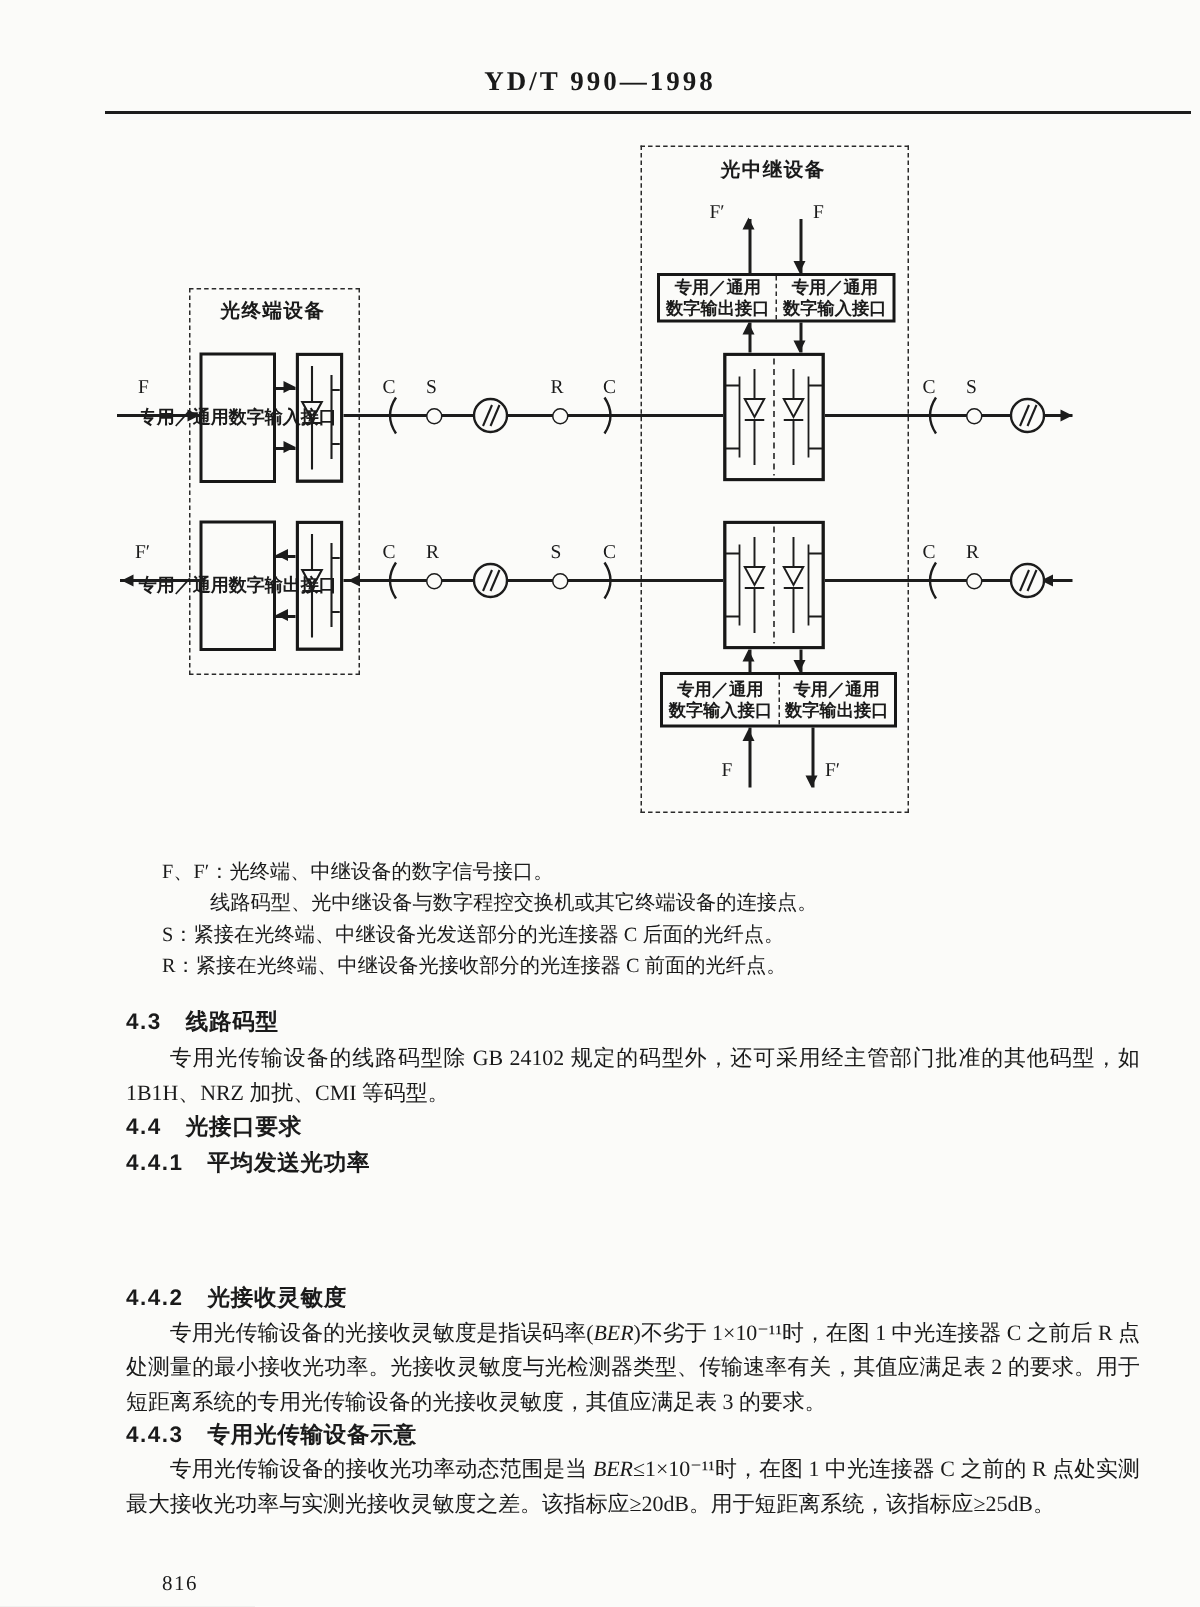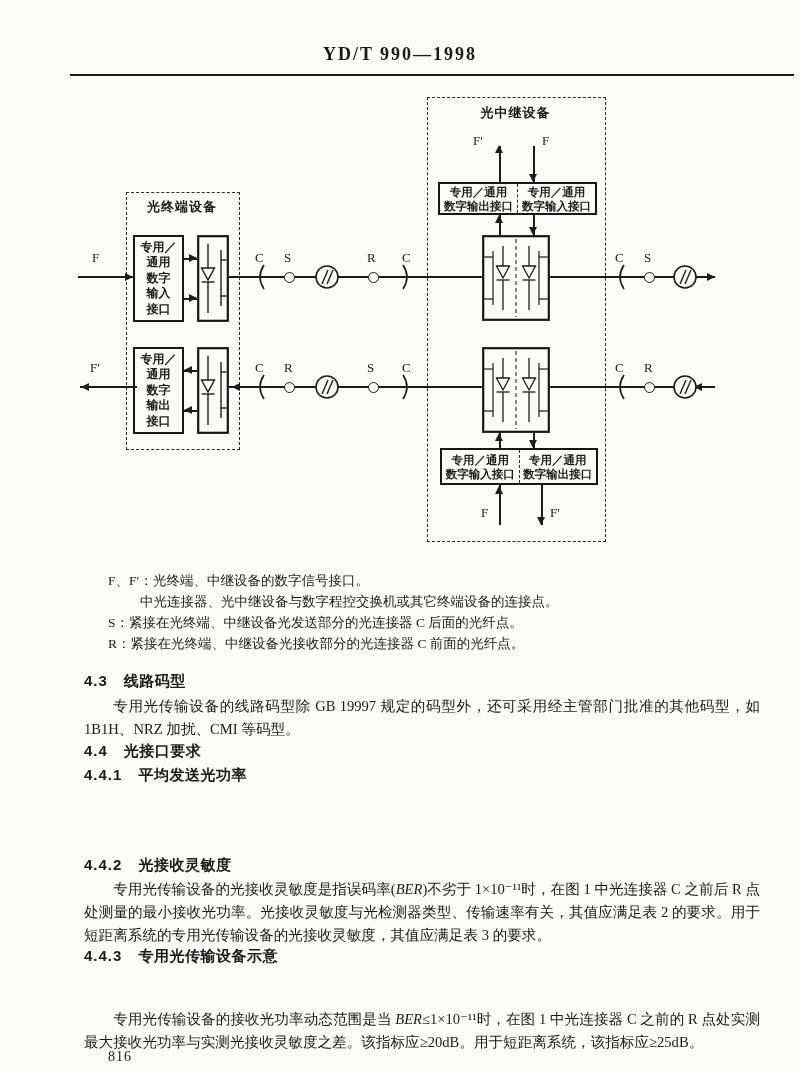--- a/index.html
+++ b/index.html
@@ -18,21 +18,21 @@
   .watermark{
     position:absolute;left:196px;top:136px;width:480px;
     font-family:"Liberation Sans","DejaVu Sans",sans-serif;
     font-weight:700;font-size:78px;letter-spacing:6px;color:#d9d9d7;z-index:0;
     user-select:none;
   }
   .fig{position:absolute;left:0;top:0;width:800px;height:560px;z-index:1;text-decoration:underline;}
   .dashbox{position:absolute;border:1.6px dashed #2a2a2a;background:transparent;}
   .solidbox{position:absolute;border:2.2px solid #171717;background:transparent;box-sizing:border-box;}
   .boxtitle{position:absolute;font-weight:700;font-size:13px;text-align:center;letter-spacing:1px;}
-  .vtext{display:flex;flex-direction:column;justify-content:center;align-items:center;height:100%;}
+  .vtext{display:flex;flex-direction:row;justify-content:center;align-items:center;height:100%;}
   .vtext div{font-size:12px;font-weight:700;line-height:15.5px;white-space:nowrap;}
   .cellrow{display:flex;height:100%;}
   .cell{flex:1;display:flex;flex-direction:column;justify-content:center;align-items:center;}
   .cell div{font-size:11.5px;font-weight:700;line-height:14px;white-space:nowrap;}
   .cell.divider{border-left:1.6px dashed #2a2a2a;}
   .hline{position:absolute;height:1.7px;background:#1c1c1c;}
   .vline{position:absolute;width:1.7px;background:#1c1c1c;}
   .ptlabel{position:absolute;font-size:13px;font-family:"Liberation Serif",serif;}
   .dot{position:absolute;width:9px;height:9px;border:1.6px solid #1c1c1c;border-radius:50%;background:#fbfbf9;}
   .arr-r{position:absolute;width:0;height:0;border-left:8px solid #1c1c1c;border-top:4px solid transparent;border-bottom:4px solid transparent;}
@@ -304,43 +304,43 @@
         <circle cx="13" cy="13" r="11" fill="#fbfbf9" stroke="#1c1c1c" stroke-width="1.6"></circle>
         <line x1="8" y1="20" x2="14" y2="6" stroke="#1c1c1c" stroke-width="1.4"></line>
         <line x1="13" y1="20" x2="19" y2="6" stroke="#1c1c1c" stroke-width="1.4"></line>
       </svg>
     </div>
     <div class="ptlabel" style="left:615px;top:360px;">C</div>
     <div class="ptlabel" style="left:644px;top:360px;">R</div>
   </div>
 
   <div class="notes" style="top:570px;">F、F′：光终端、中继设备的数字信号接口。</div>
-  <div class="notes note-indent" style="top:591px;">中光连接器、光中继设备与数字程控交换机或其它终端设备的连接点。</div>
+  <div class="notes note-indent" style="top:591px;">线路码型、光中继设备与数字程控交换机或其它终端设备的连接点。</div>
   <div class="notes" style="top:633px;">R：紧接在光终端、中继设备光接收部分的光连接器 C 前面的光纤点。</div>
   <div class="notes" style="top:612px;">S：紧接在光终端、中继设备光发送部分的光连接器 C 后面的光纤点。</div>
 
 
   <div class="sec-h" style="top:672px;">
     <span class="num">4.3</span><span>线路码型</span>
   </div>
-  <div class="para" style="top:695px;">专用光传输设备的线路码型除 GB 19997 规定的码型外，还可采用经主管部门批准的其他码型，如1B1H、NRZ 加扰、CMI 等码型。</div>
+  <div class="para" style="top:695px;">专用光传输设备的线路码型除 GB 24102 规定的码型外，还可采用经主管部门批准的其他码型，如1B1H、NRZ 加扰、CMI 等码型。</div>
 
   <div class="sec-h" style="top:742px;">
     <span class="num">4.4</span><span>光接口要求</span>
   </div>
 
   <div class="sec-h" style="top:766px;">
     <span class="num">4.4.1</span><span>平均发送光功率</span>
   </div>
 
   <div class="sec-h" style="top:856px;">
     <span class="num">4.4.2</span><span>光接收灵敏度</span>
   </div>
   <div class="para" style="top:878px;"><span>专用光传输设备的光接收灵敏度是指误码率(</span><i class="ber">BER</i><span>)不劣于 1×10⁻¹¹时，在图 1 中光连接器 C 之前后 R 点处测量的最小接收光功率。光接收灵敏度与光检测器类型、传输速率有关，其值应满足表 2 的要求。用于短距离系统的专用光传输设备的光接收灵敏度，其值应满足表 3 的要求。</span></div>
 
   <div class="sec-h" style="top:947px;">
     <span class="num">4.4.3</span><span>专用光传输设备示意</span>
   </div>
-  <div class="para" style="top:1008px;"><span>专用光传输设备的接收光功率动态范围是当 </span><i class="ber">BER</i><span>≤1×10⁻¹¹时，在图 1 中光连接器 C 之前的 R 点处实测最大接收光功率与实测光接收灵敏度之差。该指标应≥20dB。用于短距离系统，该指标应≥25dB。</span></div>
+  <div class="para" style="top:969px;"><span>专用光传输设备的接收光功率动态范围是当 </span><i class="ber">BER</i><span>≤1×10⁻¹¹时，在图 1 中光连接器 C 之前的 R 点处实测最大接收光功率与实测光接收灵敏度之差。该指标应≥20dB。用于短距离系统，该指标应≥25dB。</span></div>
 
   <div class="pagenum">816</div>
 
 </div>
 
 </body></html>

